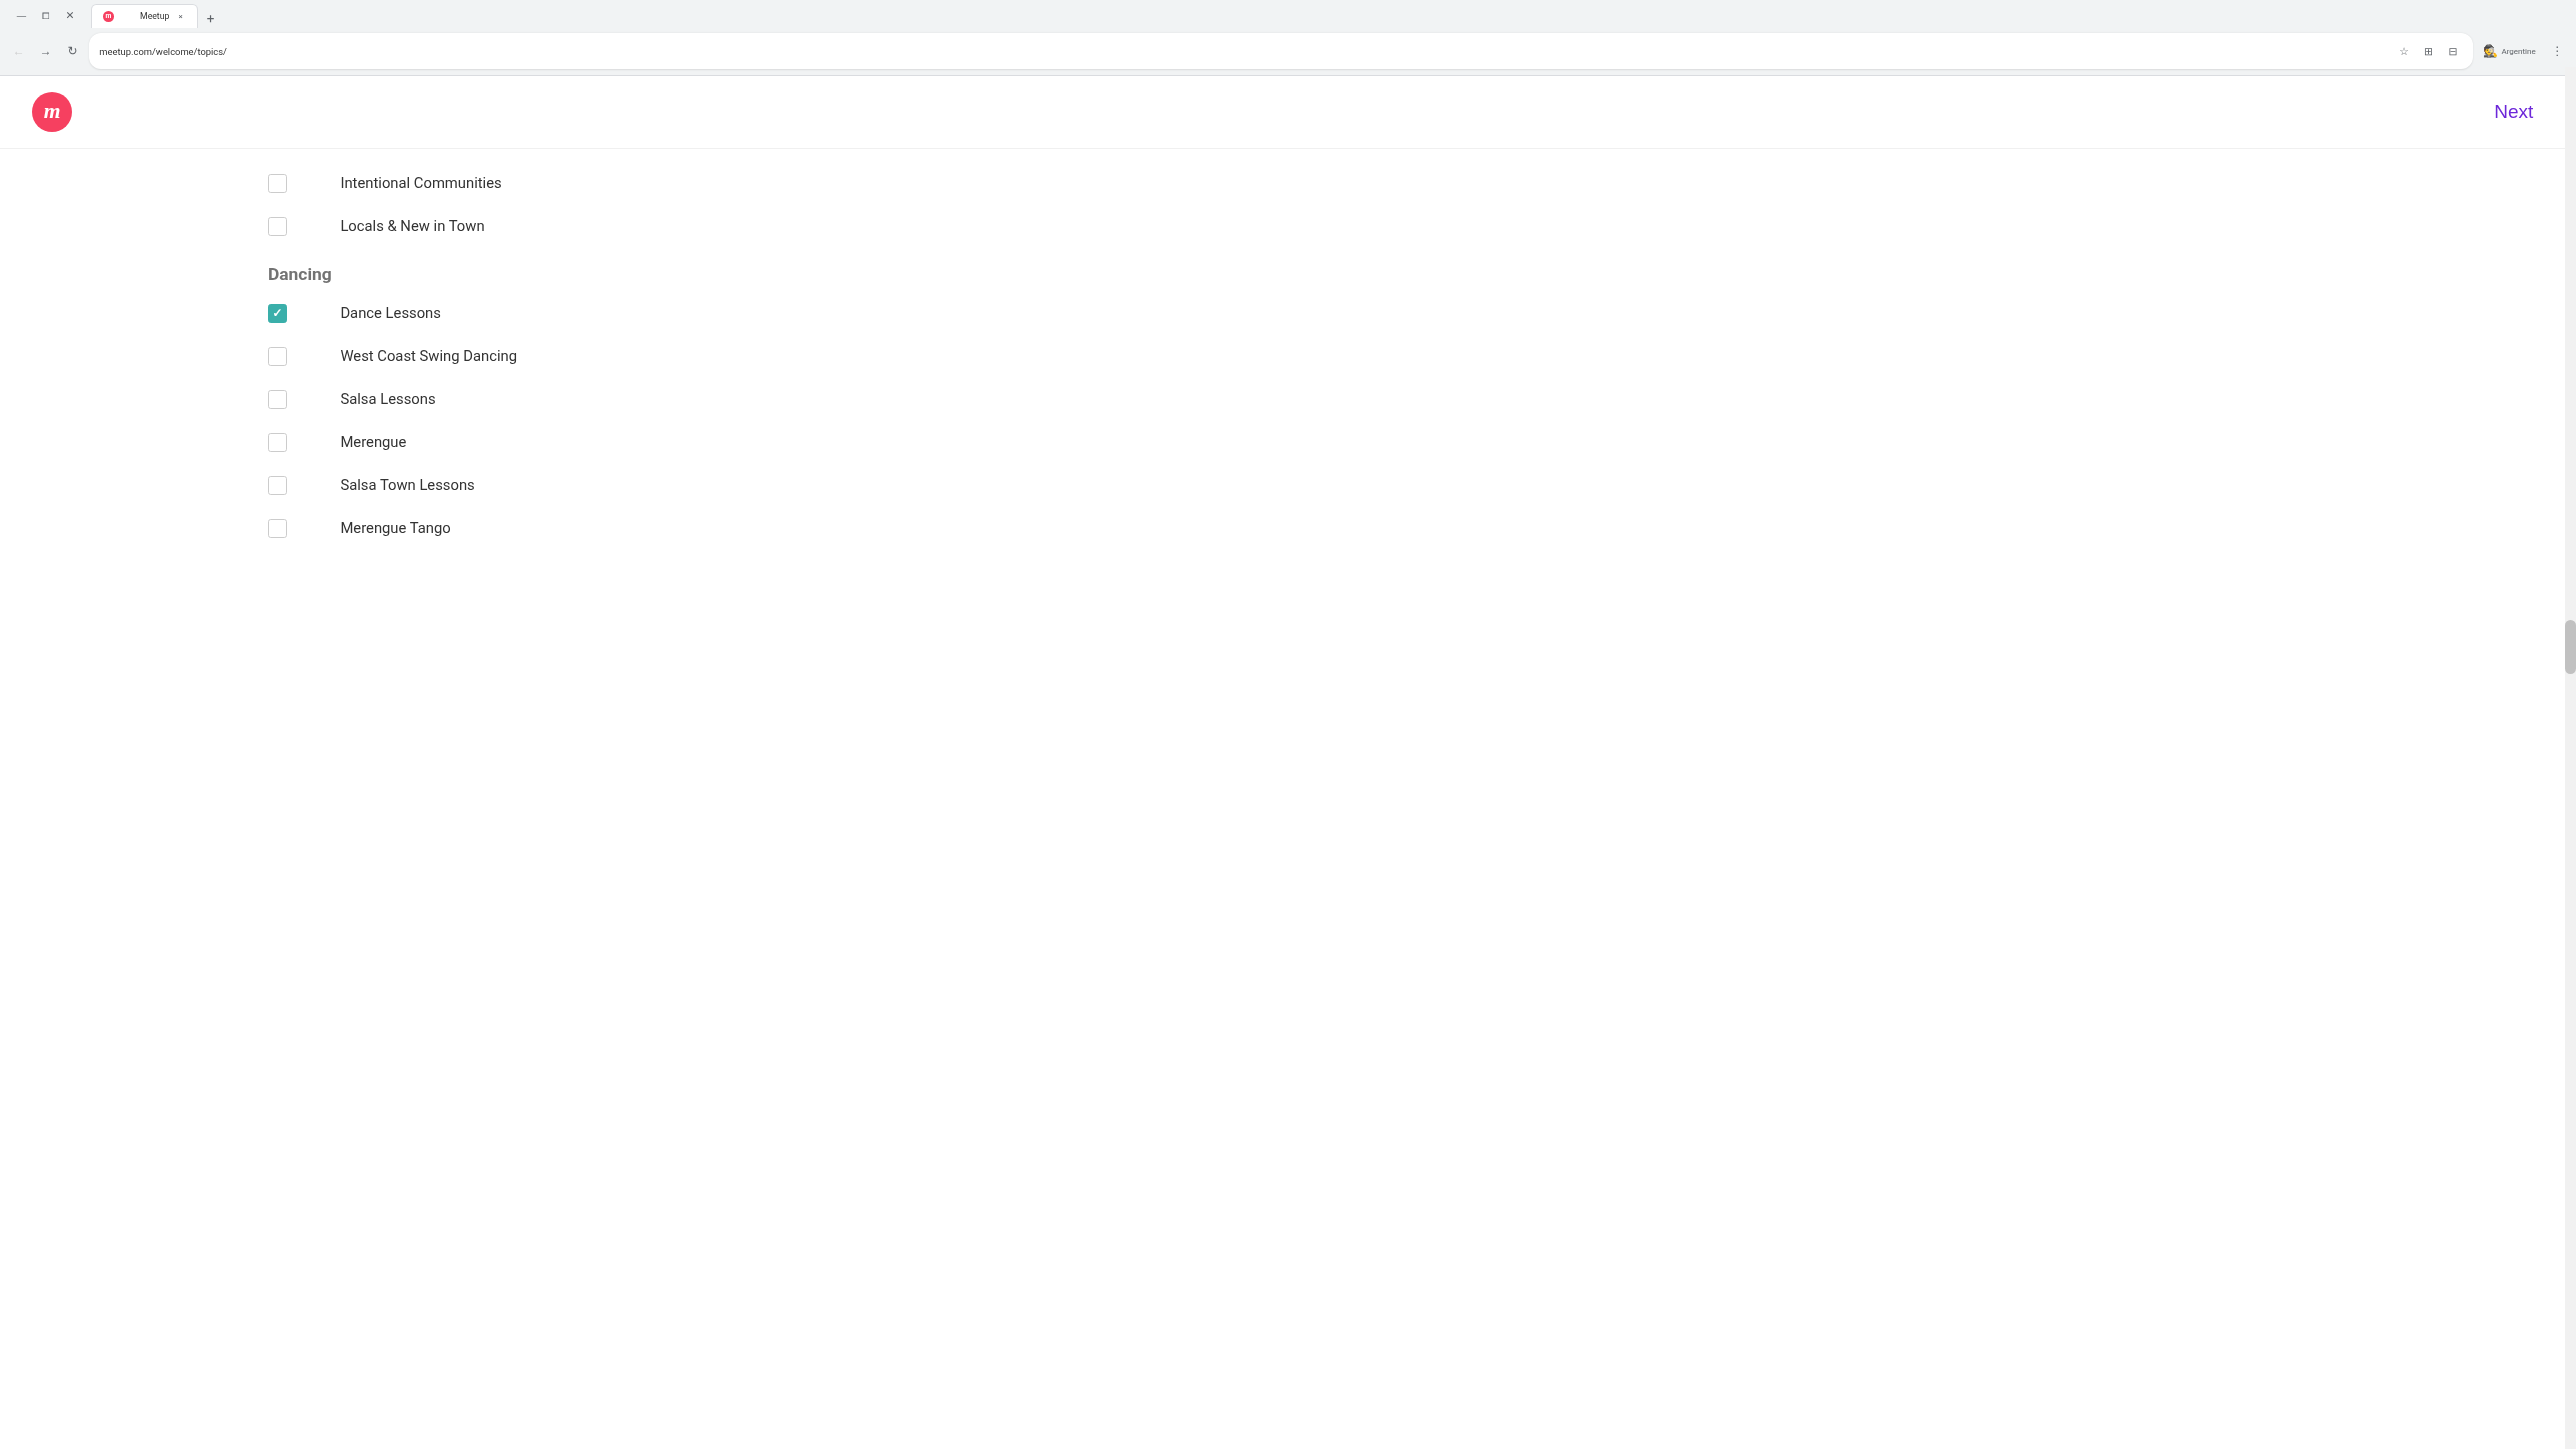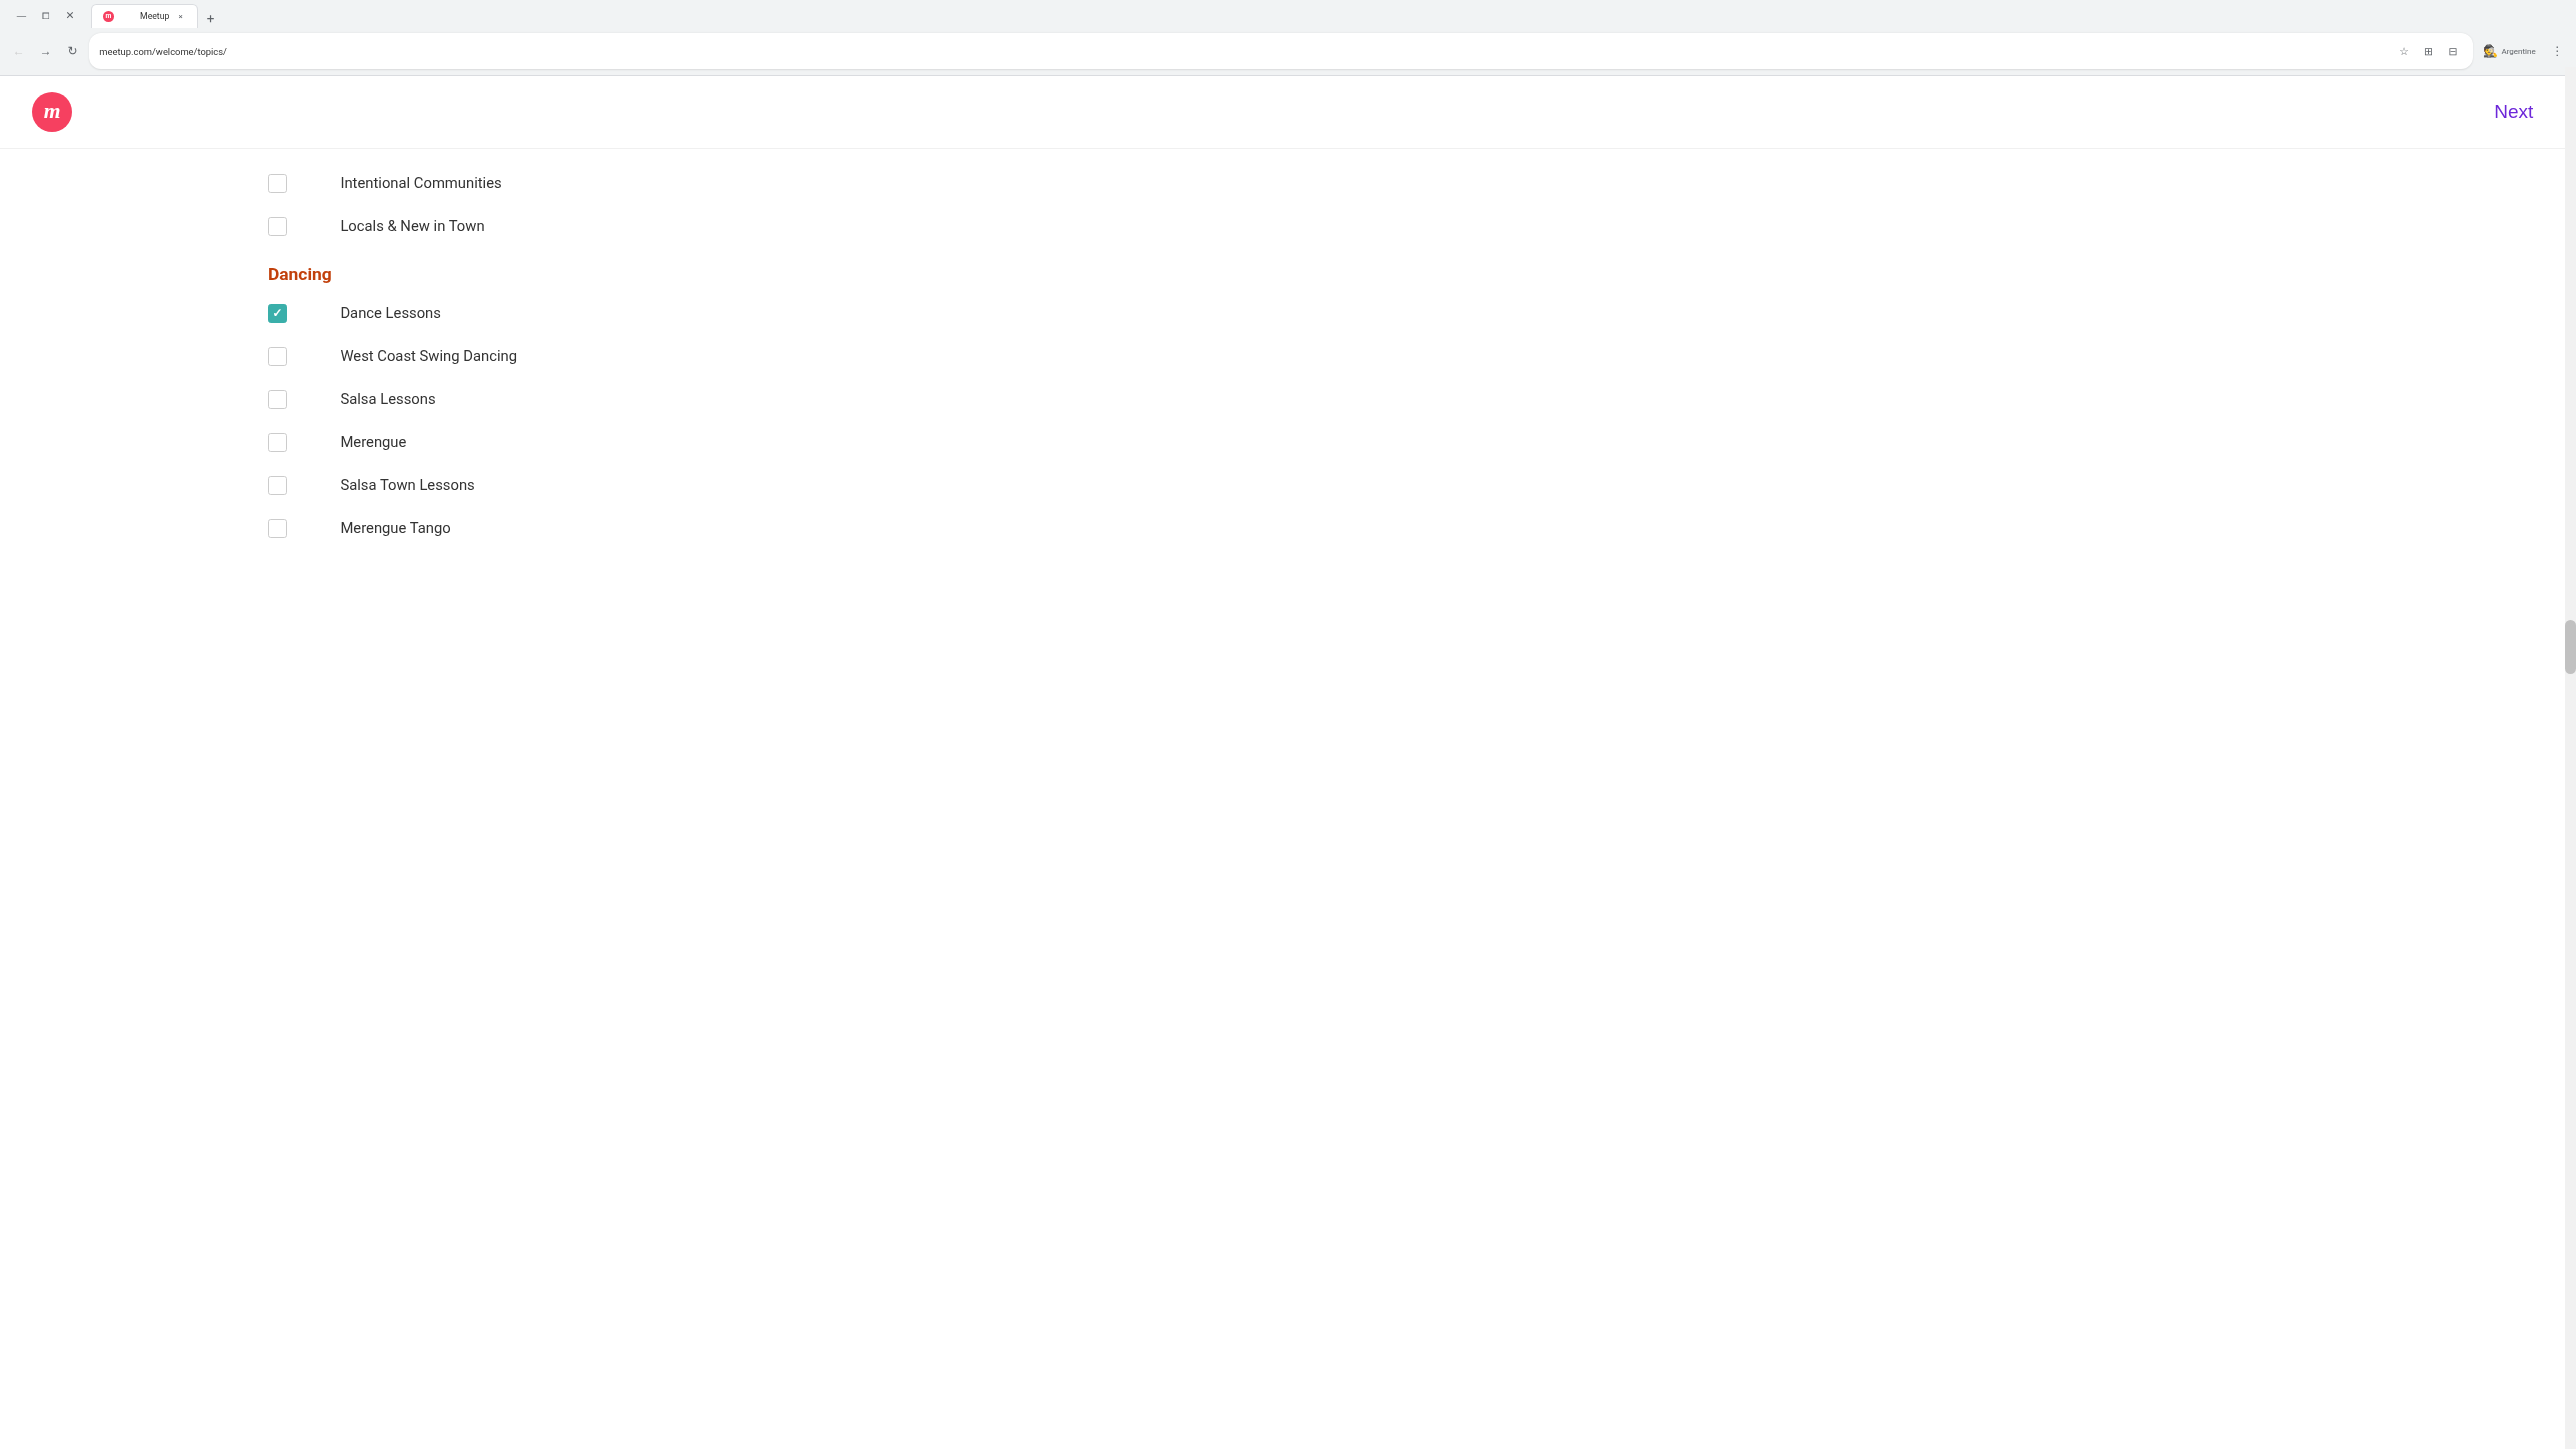--- a/index.html
+++ b/index.html
@@ -255,21 +255,21 @@
 
     .topic-label {
       font-size: 14.8px;
       color: #333;
       margin-left: 40px;
     }
 
     .section-header {
       font-size: 17.4px;
       font-weight: 700;
-      color: #c2410c;
+      color: #737373;
       padding: 16px 0 8px;
     }
 
     
     .scrollbar-area {
       position: fixed;
       right: 0;
       top: 67px;
       width: 10.7px;
       height: calc(100% - 67px);

